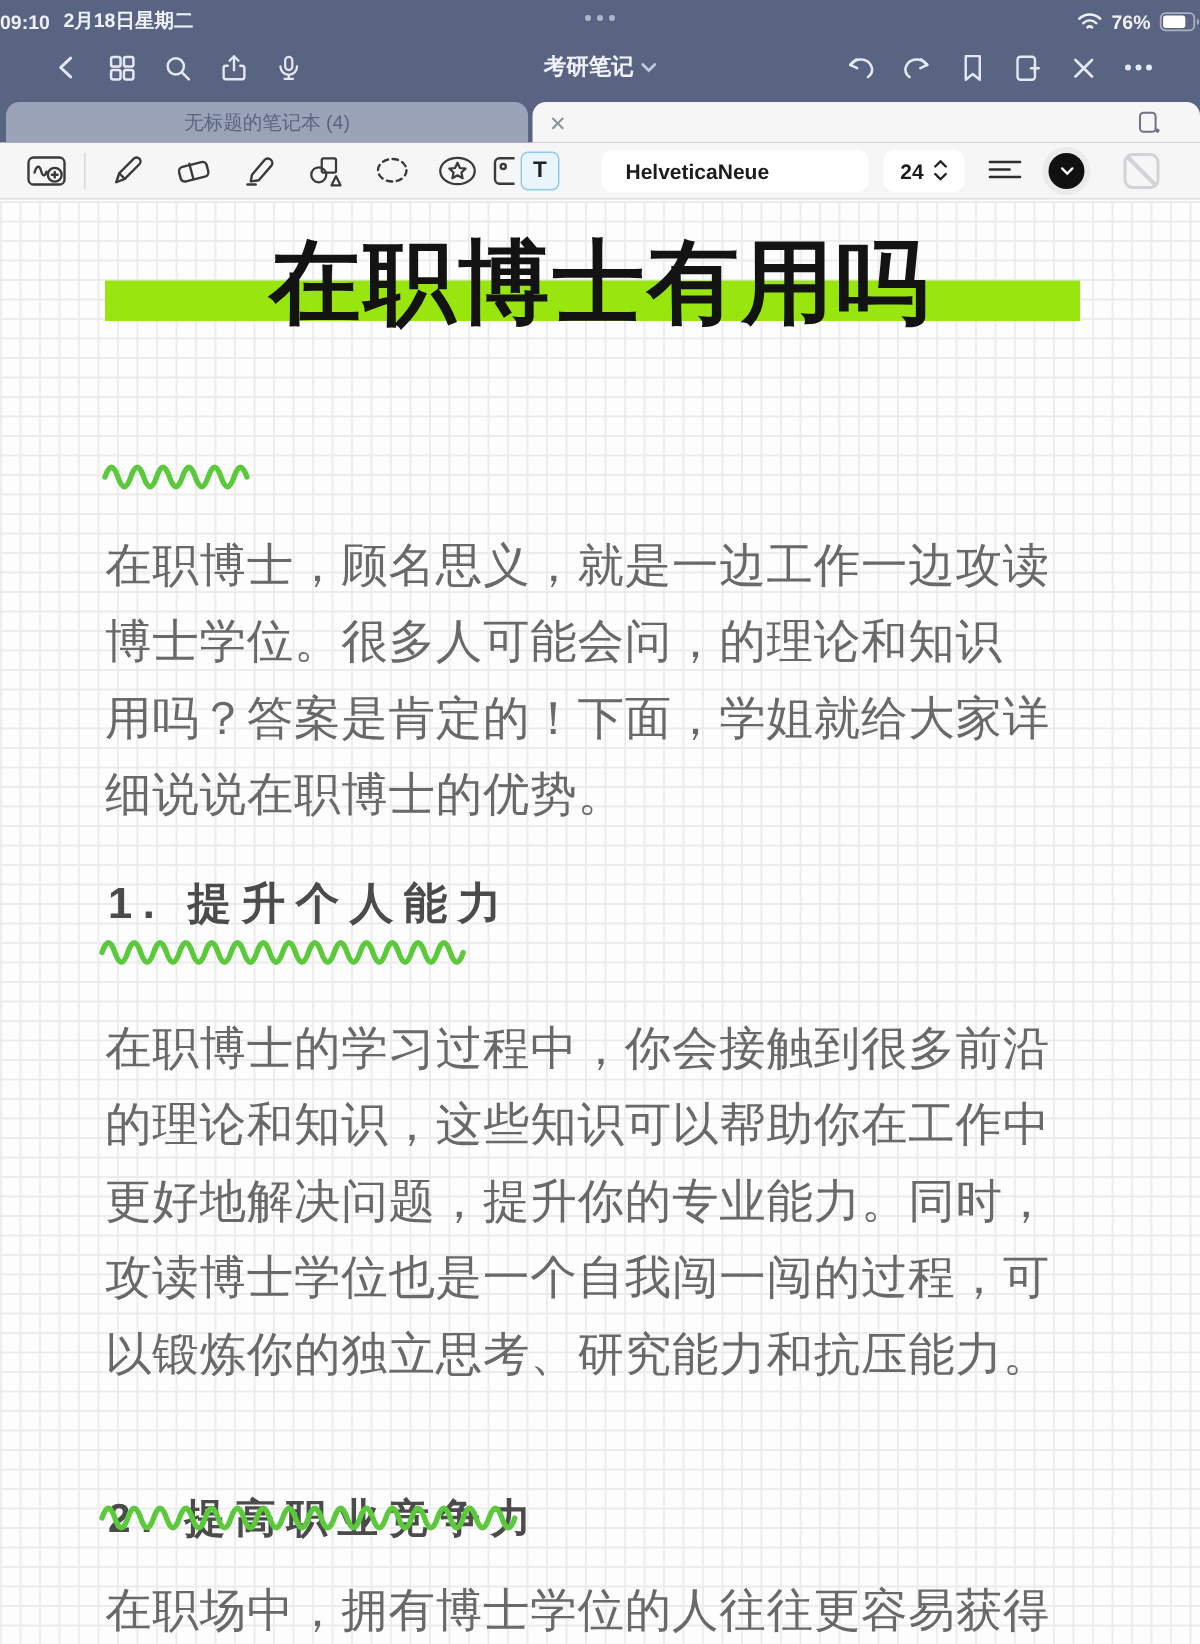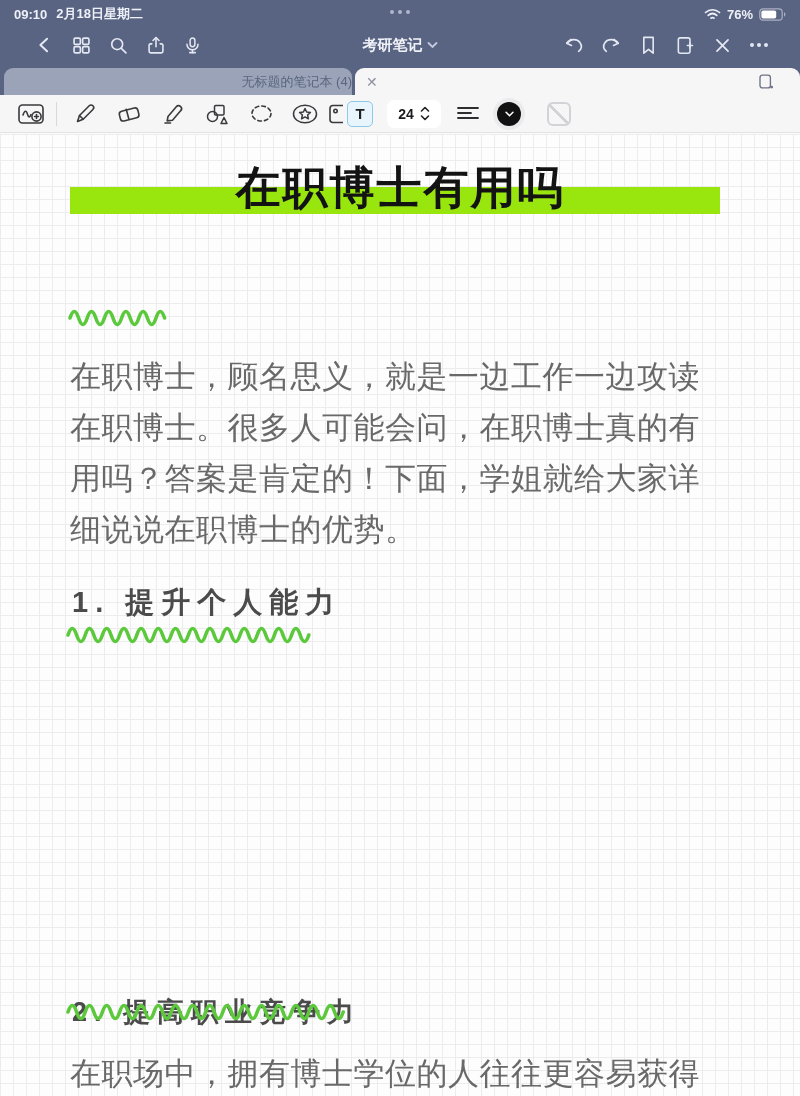--- a/index.html
+++ b/index.html
@@ -8,21 +8,21 @@
     font-family:"Liberation Sans","DejaVu Sans",sans-serif;
     background:#fdfdfd; position:relative;
     -webkit-font-smoothing:antialiased;
   }
   svg { display:block; overflow:visible; }
 
   
   .statusbar {
     height:28px; background:#596482; color:#eef1f8;
     display:flex; align-items:center; justify-content:space-between;
-    padding:0 14px; font-size:13px; font-weight:700;
+    padding:0 0; font-size:13px; font-weight:700;
     position:relative;
   }
   .statusbar .left { display:flex; gap:9px; align-items:center; }
   .statusbar .right { display:flex; gap:6px; align-items:center; }
   .mt-dots { position:absolute; left:50%; top:10px; transform:translateX(-50%); display:flex; gap:4px; }
   .mt-dots i { width:4px; height:4px; border-radius:50%; background:#aeb6cc; }
 
   .navbar {
     height:34px; background:#596482; display:flex; align-items:center;
     position:relative; padding:0 26px;
@@ -33,21 +33,21 @@
     position:absolute; left:50%; top:50%; transform:translate(-50%,-50%);
     color:#f0f2f8; font-size:15px; font-weight:700; display:flex; align-items:center; gap:5px;
   }
   .nav-right { margin-left:auto; display:flex; align-items:center; gap:7px; }
 
   
   .tabbar { height:33px; background:#596482; position:relative; }
   .tab-inactive {
     position:absolute; left:4px; top:6px; width:348px; height:27px;
     background:#9aa3b8; border-radius:9px 9px 0 0;
-    display:flex; align-items:center; justify-content:flex-end;
+    display:flex; align-items:center; justify-content:center;
     color:#5a6580; font-size:13px; font-weight:400;
   }
   .tab-active {
     position:absolute; left:355px; right:0; top:6px; height:27px;
     background:#f6f6f7; border-radius:9px 9px 0 0;
     display:flex; align-items:center; color:#474c5c; font-size:13px;
   }
   .tab-active .label { position:absolute; left:0; right:0; text-align:center; }
   .tab-close { position:absolute; left:11px; color:#8d929e; font-size:14px; line-height:1; z-index:2; }
   .tab-pageicon { position:absolute; right:26px; color:#6e7486; z-index:2; }
@@ -93,21 +93,21 @@
     background:#fdfdfd;
     background-image:
       linear-gradient(#ececec 1px, transparent 1px),
       linear-gradient(90deg, #ececec 1px, transparent 1px);
     background-size:13px 13px;
   }
   .abs { position:absolute; }
   .green-bar { left:70px; top:53px; width:650px; height:27px; background:var(--accent-green,#99E60E); }
   .note-title {
     left:0; width:100%; top:26px; height:56px; line-height:56px;
-    text-align:center; font-size:45px; font-weight:800; color:#131313; letter-spacing:2px;
+    text-align:center; font-size:61px; font-weight:800; color:#131313; letter-spacing:2px;
   }
   .hand-heading { color:#4b4b4b; font-weight:600; }
   .hh-intro { left:74px; top:128px; font-size:30px; letter-spacing:9px; }
   .hh-1 { left:72px; top:449px; font-size:29px; letter-spacing:7px; }
   .hh-2 { left:72px; top:860px; font-size:27px; letter-spacing:7px; }
   .para {
     left:70px; width:672px; white-space:pre-line;
     font-size:31px; line-height:51px; color:#696969; letter-spacing:0.5px;
   }
   .p1 { top:217px; }
@@ -301,20 +301,23 @@
   <span class="tool-clipped">
     <svg width="24" height="24" viewBox="0 0 24 24" fill="none" stroke="currentColor" stroke-width="1.6">
       <rect x="3" y="3.5" width="18" height="17" rx="3"></rect>
         <circle cx="8.5" cy="9" r="1.7"></circle>
     </svg>
   </span>
   <span class="text-tool">
     <span>T</span>
   </span>
 
+  <div class="font-field">
+    <span>HelveticaNeue</span>
+  </div>
   <div class="size-field">
     <span>24</span>
     <svg width="10" height="15" viewBox="0 0 10 15" fill="none" stroke="#222" stroke-width="1.6" stroke-linecap="round" stroke-linejoin="round">
       <polyline points="1.5,5 5,1.5 8.5,5"></polyline>
         <polyline points="1.5,10 5,13.5 8.5,10"></polyline>
     </svg>
   </div>
   <span class="align-btn">
     <svg width="22" height="16" viewBox="0 0 22 16" fill="none" stroke="currentColor" stroke-width="1.8" stroke-linecap="round">
       <line x1="1" y1="2" x2="21" y2="2"></line>
@@ -332,29 +335,34 @@
 
 <div class="canvas">
   <div class="abs green-bar"></div>
   <div class="abs note-title">在职博士有用吗</div>
 
   <svg class="abs wave1" viewBox="0 0 104 18" width="104" height="18">
       <path d="M2 10 q 4.3 -13 8.6 0 q 4.3 13 8.6 0 q 4.3 -13 8.6 0 q 4.3 13 8.6 0 q 4.3 -13 8.6 0 q 4.3 13 8.6 0 q 4.3 -13 8.6 0 q 4.3 13 8.6 0 q 4.3 -13 8.6 0 q 4.3 13 8.6 0 q 4.3 -13 8.6 0" fill="none" stroke="var(--wave-green,#5BC93B)" stroke-width="3.6" stroke-linecap="round"></path>
     </svg>
 
   <div class="abs para p1">在职博士，顾名思义，就是一边工作一边攻读
-在职博士。很多人可能会问，在职博士真的有
+博士学位。很多人可能会问，的理论和知识
 用吗？答案是肯定的！下面，学姐就给大家详
 细说说在职博士的优势。</div>
 
   <div class="abs hand-heading hh-1">1. 提升个人能力</div>
   <svg class="abs wave2" viewBox="0 0 246 18" width="246" height="18">
       <path d="M2 10 q 4.3 -13 8.6 0 q 4.3 13 8.6 0 q 4.3 -13 8.6 0 q 4.3 13 8.6 0 q 4.3 -13 8.6 0 q 4.3 13 8.6 0 q 4.3 -13 8.6 0 q 4.3 13 8.6 0 q 4.3 -13 8.6 0 q 4.3 13 8.6 0 q 4.3 -13 8.6 0 q 4.3 13 8.6 0 q 4.3 -13 8.6 0 q 4.3 13 8.6 0 q 4.3 -13 8.6 0 q 4.3 13 8.6 0 q 4.3 -13 8.6 0 q 4.3 13 8.6 0 q 4.3 -13 8.6 0 q 4.3 13 8.6 0 q 4.3 -13 8.6 0 q 4.3 13 8.6 0 q 4.3 -13 8.6 0 q 4.3 13 8.6 0 q 4.3 -13 8.6 0 q 4.3 13 8.6 0 q 4.3 -13 8.6 0 q 4.3 13 8.6 0" fill="none" stroke="var(--wave-green,#5BC93B)" stroke-width="3.6" stroke-linecap="round"></path>
     </svg>
 
+  <div class="abs para p2">在职博士的学习过程中，你会接触到很多前沿
+的理论和知识，这些知识可以帮助你在工作中
+更好地解决问题，提升你的专业能力。同时，
+攻读博士学位也是一个自我闯一闯的过程，可
+以锻炼你的独立思考、研究能力和抗压能力。</div>
 
   <div class="abs hand-heading hh-2">2. 提高职业竞争力</div>
   <svg class="abs wave3" viewBox="0 0 284 18" width="284" height="18">
       <path d="M2 10 q 4.3 -13 8.6 0 q 4.3 13 8.6 0 q 4.3 -13 8.6 0 q 4.3 13 8.6 0 q 4.3 -13 8.6 0 q 4.3 13 8.6 0 q 4.3 -13 8.6 0 q 4.3 13 8.6 0 q 4.3 -13 8.6 0 q 4.3 13 8.6 0 q 4.3 -13 8.6 0 q 4.3 13 8.6 0 q 4.3 -13 8.6 0 q 4.3 13 8.6 0 q 4.3 -13 8.6 0 q 4.3 13 8.6 0 q 4.3 -13 8.6 0 q 4.3 13 8.6 0 q 4.3 -13 8.6 0 q 4.3 13 8.6 0 q 4.3 -13 8.6 0 q 4.3 13 8.6 0 q 4.3 -13 8.6 0 q 4.3 13 8.6 0 q 4.3 -13 8.6 0 q 4.3 13 8.6 0 q 4.3 -13 8.6 0 q 4.3 13 8.6 0 q 4.3 -13 8.6 0 q 4.3 13 8.6 0 q 4.3 -13 8.6 0 q 4.3 13 8.6 0" fill="none" stroke="var(--wave-green,#5BC93B)" stroke-width="3.6" stroke-linecap="round"></path>
     </svg>
 
   <div class="abs para p3">在职场中，拥有博士学位的人往往更容易获得</div>
 </div>
 
 </body></html>

